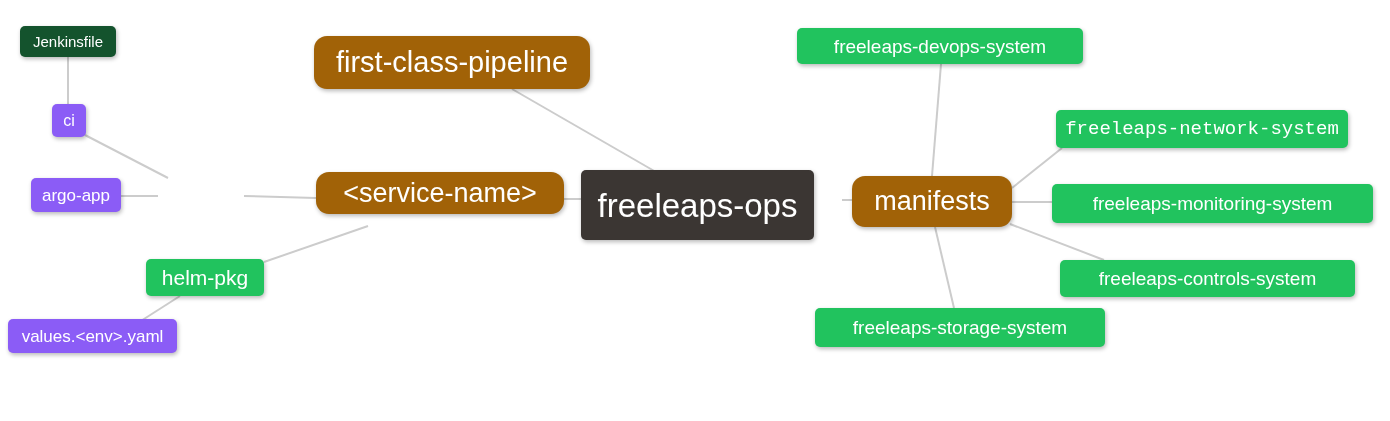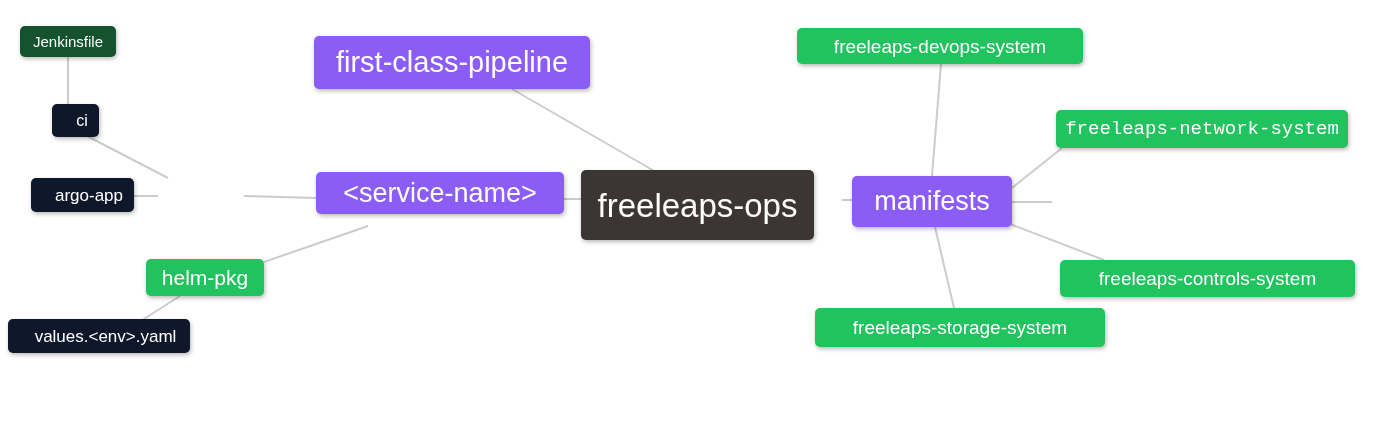--- a/index.html
+++ b/index.html
@@ -15,24 +15,24 @@
   .node{
     position:absolute;
     display:flex;align-items:center;justify-content:center;
     color:#ffffff;
     border-radius:5px;
     box-shadow:1px 2px 4px rgba(0,0,0,0.28);
     white-space:nowrap;
     cursor:default;
     line-height:1;
   }
-  .blue{background:#8b5cf6;}
+  .blue{background:#a16207;border-radius:13px;}
   .green{background:#21C35E;}
   .orange{background:#14532d;}
-  .red{background:#0f172a;padding-left:13px;}
+  .red{background:#8b5cf6;}
   .dark{background:#3B3633;}
 
   
   .n-jenkinsfile        {left:20px;  top:26px;  width:96px;  height:31px; font-size:15px;}
   .n-ci                 {left:52px;  top:104px; width:34px;  height:33px; font-size:16px;}
   .n-argo-app           {left:31px;  top:178px; width:90px;  height:34px; font-size:17px;}
   .n-env                {left:158px; top:176px; width:86px;  height:40px; font-size:22px;}
   .n-first-class-pipeline{left:314px;top:36px;  width:276px; height:53px; font-size:29px;}
   .n-service-name       {left:316px; top:172px; width:248px; height:42px; font-size:27px;}
   .n-freeleaps-ops      {left:581px; top:170px; width:233px; height:70px; font-size:33px;}
@@ -71,16 +71,17 @@
   <div class="node red n-ci">ci</div>
   <div class="node red n-argo-app">argo-app</div>
   <div class="node blue n-first-class-pipeline">first-class-pipeline</div>
   <div class="node blue n-service-name">&lt;service-name&gt;</div>
   <div class="node dark n-freeleaps-ops">freeleaps-ops</div>
   <div class="node blue n-manifests">manifests</div>
   <div class="node green n-helm-pkg">helm-pkg</div>
   <div class="node red n-values-env-yaml">values.&lt;env&gt;.yaml</div>
   <div class="node green n-devops-system">freeleaps-devops-system</div>
   <div class="node green n-network-system">freeleaps-network-system</div>
+  <div class="node green n-monitoring-system">freeleaps-monitoring-system</div>
   <div class="node green n-controls-system">freeleaps-controls-system</div>
   <div class="node green n-storage-system">freeleaps-storage-system</div>
 
 </div>
 
 </body></html>

